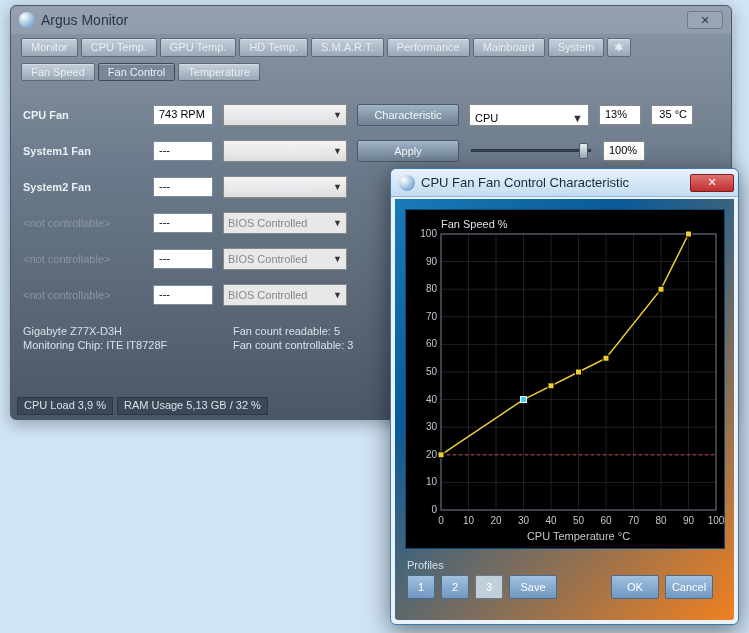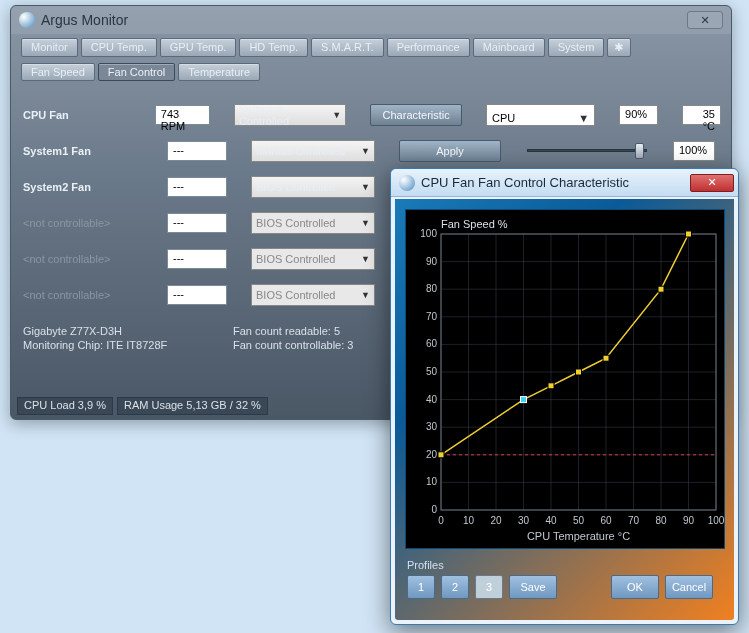--- a/index.html
+++ b/index.html
@@ -16,21 +16,21 @@
 .title-spacer { flex: 1; }
 .win-btn { width: 36px; height: 18px; border: 1px solid #6a7a8a; border-radius: 3px; background: #9aa6b3; display: flex; align-items: center; justify-content: center; font-size: 11px; color: #2a3544; cursor: pointer; }
 
 
 .tab-row { display: flex; gap: 3px; padding: 4px 10px 0 10px; }
 .tab { background: linear-gradient(180deg,#c5d0db,#9aa7b5); border: 1px solid #5a6a7a; border-radius: 2px; padding: 2px 9px; font-size: 11px; color: #e8eef5; cursor: pointer; box-shadow: inset 0 1px rgba(255,255,255,.3); }
 .tab.gear { padding: 2px 6px; }
 .tab.active { background: #7a8796; color: #eaf0f6; border-color: #3a4a5a; }
 
 .content { padding: 16px 10px 6px 12px; color: #e8eef5; font-size: 11px; }
-.fan-row { display: flex; align-items: center; height: 36px; gap: 24px; }
+.fan-row { display: flex; align-items: center; height: 36px; gap: 10px; }
 .fan-label { width: 120px; color: #eaf0f6; font-weight: bold; }
 .fan-label.disabled { color: #8a96a4; font-weight: normal; }
 .rpm-box { width: 60px; height: 20px; background: #fff; border: 1px solid #7a8a9a; color: #000; padding: 2px 5px; font-size: 11px; }
 .mode-select { width: 124px; height: 22px; background: linear-gradient(180deg,#f4f4f4,#dedede); border: 1px solid #888; font-size: 11px; padding: 1px 4px; display: flex; align-items: center; justify-content: space-between; }
 .mode-select .tri { font-size: 9px; color: #333; }
 .mode-select.disabled { color: #888; background: #e8e8e8; }
 .char-btn { width: 102px; height: 22px; background: linear-gradient(180deg,#9fb4c6,#6d8193); border: 1px solid #4a5a6a; color: #f3f7fb; font-size: 11px; border-radius: 2px; display:flex;align-items:center;justify-content:center; cursor: pointer; }
 .dd { width: 120px; height: 22px; background: #fff; border: 1px solid #888; font-size: 11px; padding: 1px 5px; display: flex; align-items: flex-end; justify-content: space-between; color: #000; }
 .pct-box { width: 42px; height: 20px; background: #fff; border: 1px solid #888; font-size: 11px; padding: 2px 5px; color: #000; }
 .temp-box { width: 42px; height: 20px; background: #fff; border: 1px solid #888; font-size: 11px; padding: 2px 5px; color: #000; text-align: right; }
@@ -103,21 +103,21 @@
         <div class="rpm-box">743 RPM</div>
         <div class="mode-select">
           <span>Software Controlled</span>
           <span class="tri">▼</span>
         </div>
         <div class="char-btn">Characteristic</div>
         <div class="dd">
           <span>CPU</span>
           <span class="tri" style="color:#333">▼</span>
         </div>
-        <div class="pct-box">90%</div>
+        <div class="pct-box">13%</div>
         <div class="temp-box">35 °C</div>
       </div>
       <div class="fan-row">
         <div class="fan-label">System1 Fan</div>
         <div class="rpm-box">---</div>
         <div class="mode-select">
           <span>Manual Controlled</span>
           <span class="tri">▼</span>
         </div>
         <div class="char-btn">Apply</div>

